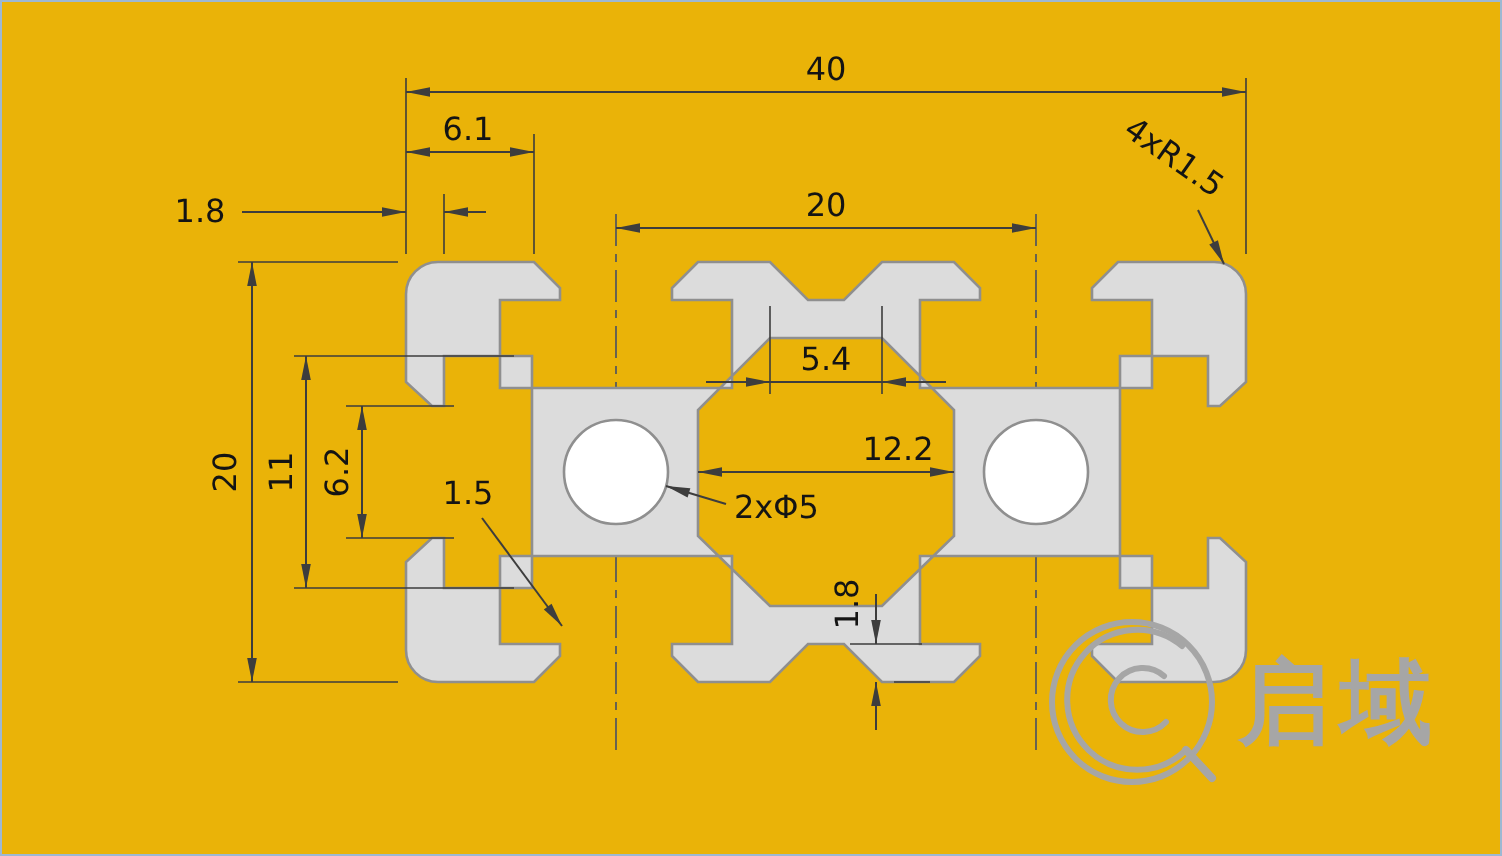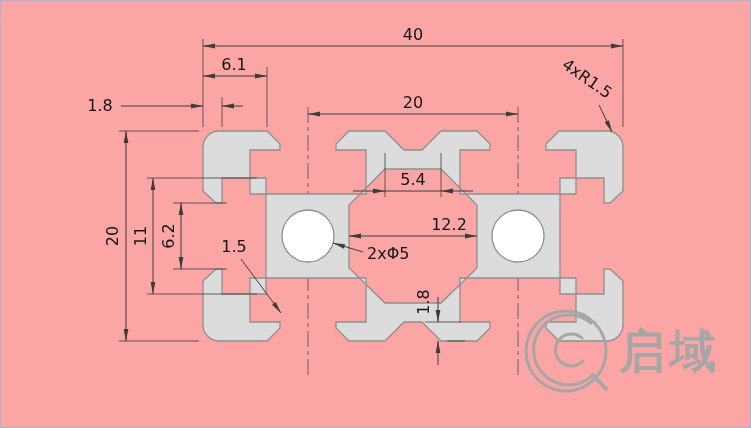--- a/index.html
+++ b/index.html
@@ -1,18 +1,18 @@
 <!DOCTYPE html>
 <html style="--profile-fill: #dcdcdc; --outline: #8f8f8f; --dim: #3d3d3d; --logo: #a6a6a6;"><head>
 <meta charset="utf-8">
 <style>
   html,body{margin:0;padding:0;background:#ffffff;}
   .frame{
     width:751px;height:428px;box-sizing:border-box;
-    border:1px solid #9db8d2;background:#fca5a5;position:relative;overflow:hidden;
+    border:1px solid #9db8d2;background:#eab308;position:relative;overflow:hidden;
   }
   svg{display:block;}
   svg text{
     font-family:"DejaVu Sans","Liberation Sans",sans-serif;
     fill:#141414;
   }
   .dimtext{font-size:16px;}
   .outline{fill:var(--profile-fill,#dcdcdc);stroke:var(--outline,#8f8f8f);stroke-width:1.3;fill-rule:evenodd;}
   .hole{fill:#ffffff;stroke:var(--outline,#8f8f8f);stroke-width:1.3;}
   .dim{stroke:var(--dim,#3d3d3d);stroke-width:1;fill:none;}

